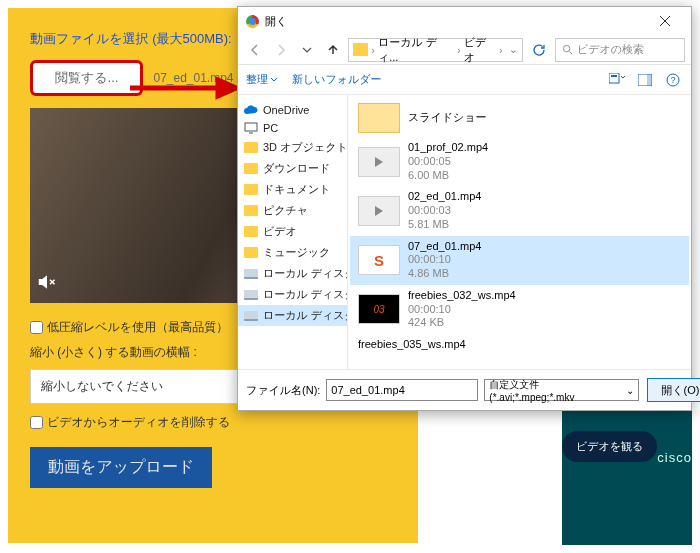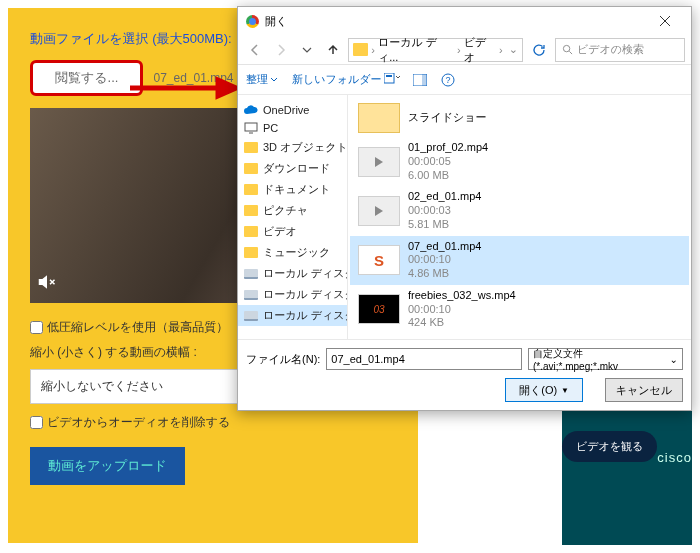--- a/index.html
+++ b/index.html
@@ -10,21 +10,21 @@
 .upload-title{font-size:13px;color:#1d4ed8;margin-bottom:12px;}
 .file-row{display:flex;align-items:center;gap:4px;margin-bottom:12px;}
 .browse-btn{background:#fff;border:3px solid #d40000;border-radius:6px;padding:6px 22px;font-size:13px;color:#666;}
 .file-name{font-size:12px;color:#666;margin-left:6px;}
 .video-preview{width:100%;height:195px;background:linear-gradient(120deg,#6a5a4a,#3a3028 55%,#7a655a);position:relative;margin-bottom:16px;}
 .mute-icon{position:absolute;left:8px;bottom:8px;color:#fff;}
 .opt-row{display:flex;align-items:center;gap:4px;font-size:12px;color:#333;margin:8px 0;}
 .opt-label{font-size:12px;color:#333;margin:8px 0;}
 .opt-select{width:100%;background:#fff;border:1px solid #ccc;padding:8px 10px;font-size:12px;color:#333;display:flex;justify-content:space-between;align-items:center;margin:6px 0 10px;}
 .opt-select svg{width:10px;height:10px;}
-.upload-btn{background:#1a55a0;color:#5eead4;border:none;padding:10px 18px;font-size:13px;margin-top:8px;}
+.upload-btn{background:#1a55a0;color:#e5e5e5;border:none;padding:10px 18px;font-size:16px;margin-top:8px;}
 
 
 .red-arrow{position:absolute;left:130px;top:76px;width:110px;height:24px;z-index:4;}
 
 
 .ad-box{position:absolute;right:8px;top:370px;width:130px;height:175px;background:#004a54;color:#fff;display:flex;flex-direction:row;align-items:center;justify-content:center;}
 .ad-btn{background:#0a2340;color:#fff;padding:8px 14px;border-radius:16px;font-size:11px;margin-bottom:22px;}
 .ad-logo{font-size:13px;letter-spacing:1px;color:#cfe;}
 
 
@@ -35,21 +35,21 @@
 .chrome-icon::after{content:"";position:absolute;inset:3px;border-radius:50%;background:#4285f4;}
 .dlg-close{width:44px;height:28px;display:flex;align-items:center;justify-content:center;}
 .dlg-navbar{height:30px;display:flex;align-items:center;gap:4px;padding:0 6px;border-bottom:1px solid #e3e3e3;}
 .nav-btn{width:22px;height:22px;display:flex;align-items:center;justify-content:center;color:#888;}
 .nav-btn.enabled{color:#333;}
 .crumb-box{flex:1;height:24px;border:1px solid #ccc;display:flex;align-items:center;padding:0 4px;font-size:11px;gap:3px;}
 .crumb-box .folder-ico{width:16px;height:13px;background:#ffcf48;border-radius:1px;}
 .crumb-sep{color:#888;}
 .refresh-btn{width:24px;height:24px;display:flex;align-items:center;justify-content:center;color:#1268c3;}
 .search-box{width:130px;height:24px;border:1px solid #ccc;display:flex;align-items:center;padding:0 6px;font-size:11px;color:#888;gap:4px;}
-.dlg-toolbar{height:30px;display:flex;align-items:center;justify-content:flex-start;padding:0 8px;border-bottom:1px solid #e9e9e9;}
+.dlg-toolbar{height:30px;display:flex;align-items:center;justify-content:space-between;padding:0 8px;border-bottom:1px solid #e9e9e9;}
 .tb-left{display:flex;gap:14px;font-size:11px;color:#0a64bf;}
 .tb-left span{display:flex;align-items:center;gap:2px;}
 .tb-right{display:flex;gap:8px;align-items:center;}
 .tb-ico{width:20px;height:20px;display:flex;align-items:center;justify-content:center;color:#1268c3;}
 .dlg-body{flex:1;display:flex;overflow:hidden;}
 .tree{width:110px;border-right:1px solid #e9e9e9;padding:6px 0;font-size:11px;overflow:hidden;}
 .tree-item{display:flex;align-items:center;gap:5px;padding:3px 6px;color:#222;white-space:nowrap;}
 .tree-item .ico{width:14px;height:12px;display:flex;align-items:center;justify-content:center;}
 .ico-folder{width:14px;height:11px;background:#ffcf48;border-radius:1px;}
 .ico-drive{width:14px;height:10px;background:#ccd6e0;border-radius:1px;border-bottom:2px solid #8aa0b8;}
@@ -61,21 +61,21 @@
 .file-thumb .play{width:0;height:0;border-left:8px solid #888;border-top:5px solid transparent;border-bottom:5px solid transparent;}
 .file-thumb.folder{background:#ffe39a;border-color:#e7c05a;}
 .file-meta{display:flex;flex-direction:column;line-height:1.25;}
 .file-meta .dur{color:#888;}
 .file-meta .size{color:#888;}
 .file-thumb.s{background:#fff;}
 .file-thumb.s span{color:#d52;font-weight:bold;font-size:15px;}
 .file-thumb.c{background:#000000;font-style:italic;}
 .file-thumb.c span{color:#d52;font-size:10px;}
 
-.dlg-footer{border-top:1px solid #e9e9e9;padding:8px;display:flex;flex-direction:column;gap:8px;}
+.dlg-footer{border-top:1px solid #e9e9e9;padding:8px;display:flex;flex-direction:row;gap:8px;}
 .fname-row{display:flex;align-items:center;gap:6px;font-size:11px;}
 .fname-row label{white-space:nowrap;}
 .fname-row input{flex:1;height:22px;border:1px solid #888;padding:0 4px;font-size:11px;}
 .filter-sel{width:155px;height:22px;border:1px solid #888;font-size:10px;padding:0 4px;display:flex;align-items:center;justify-content:space-between;}
 .btn-row{display:flex;justify-content:flex-end;gap:22px;}
 .dlg-btn{height:24px;min-width:78px;border:1px solid #888;background:#e6e6e6;font-size:11px;display:flex;align-items:center;justify-content:center;}
 .dlg-btn.primary{border:1px solid #0078d7;background:#e5f1fb;}
 input[type=checkbox]{width:13px;height:13px;}
 </style>
 </head>

